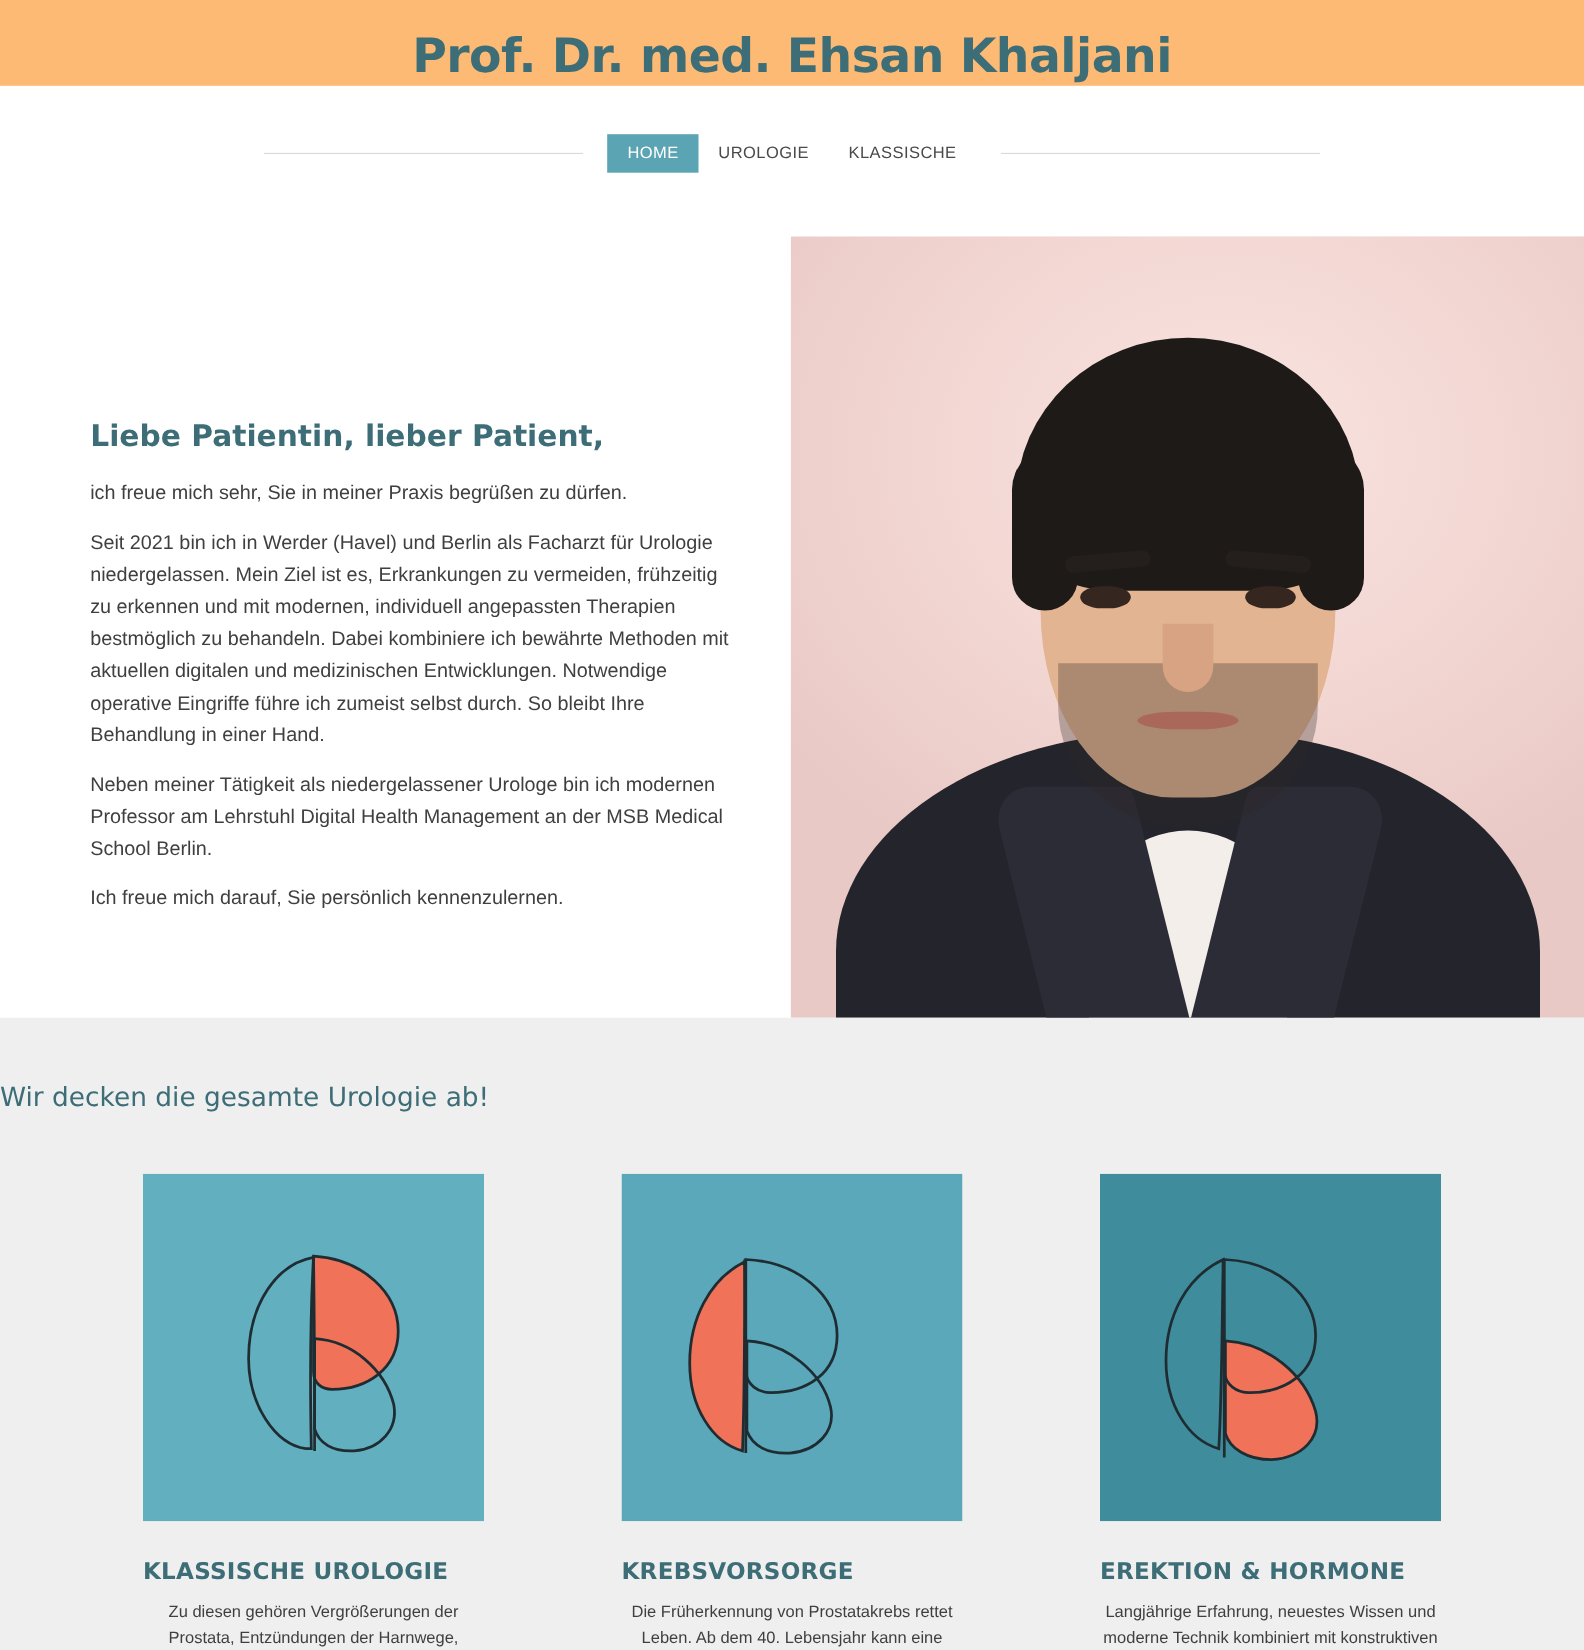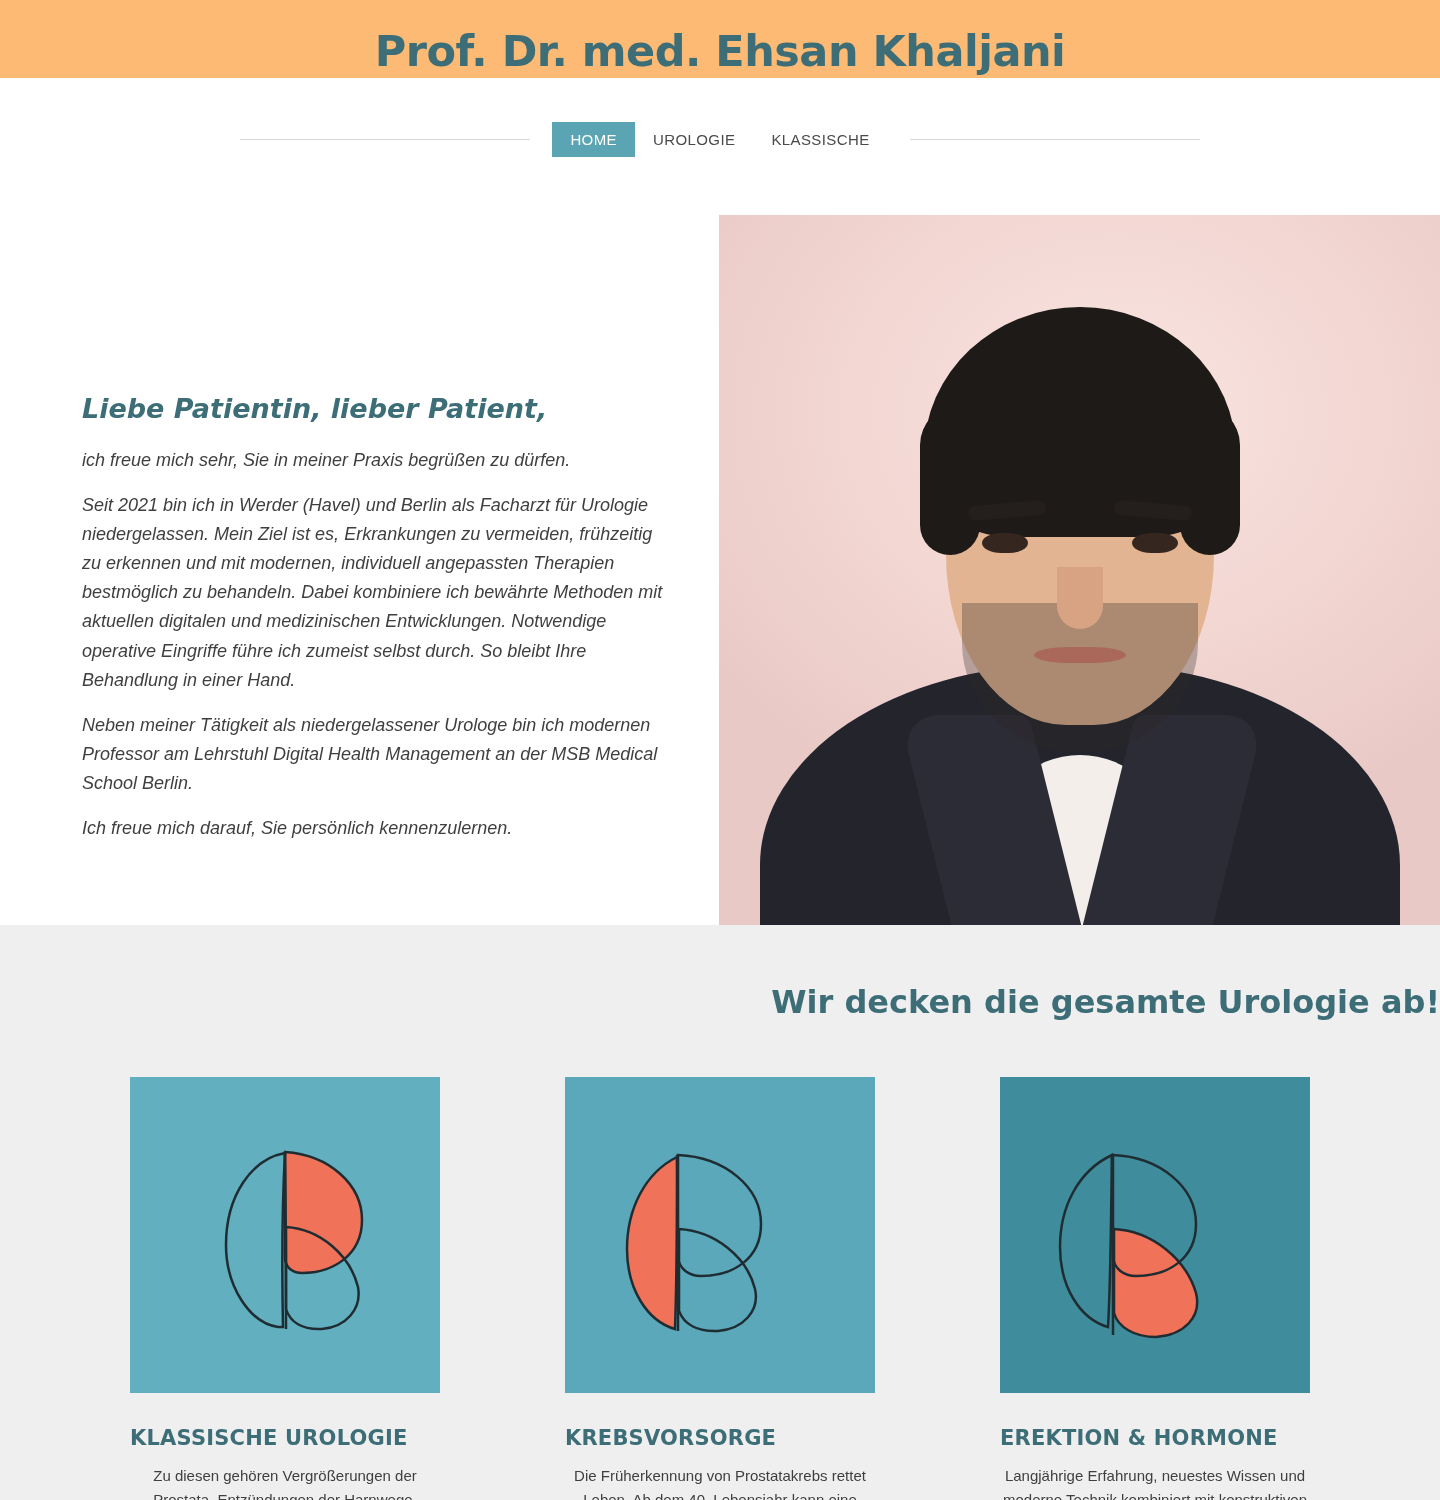--- a/index.html
+++ b/index.html
@@ -81,23 +81,22 @@
     right: 0;
     top: 0;
     width: 721px;
     height: 710px;
     overflow: hidden;
     background: linear-gradient(160deg, #f6dedc 0%, #efd3cf 40%, #e8cbc8 100%);
   }
   .hero-text {
     position: absolute;
     left: 82px;
-    top: 178px;
+    top: 166px;
     width: 590px;
-    font-style: italic;
   }
   .hero-heading {
     font-size: 27px;
     font-weight: bold;
     color: #3d6e77;
     margin: 0 0 22px 0;
     font-family: "DejaVu Sans", sans-serif;
   }
   .hero-para {
     font-size: 18px;
@@ -208,23 +207,23 @@
     background: rgba(48,40,36,0.30);
   }
 
   
   .services {
     background: #efefef;
     padding: 58px 0 40px 0;
     min-height: 588px;
   }
   .services-title {
-    text-align: right;
-    font-size: 32px;
-    font-weight: bold;
+    text-align: left;
+    font-size: 24px;
+    font-weight: normal;
     color: #3d6e77;
     margin: 0 0 56px 0;
     font-family: "DejaVu Sans", sans-serif;
   }
   .cards {
     display: flex;
     justify-content: center;
     gap: 125px;
     padding: 0 130px;
   }

